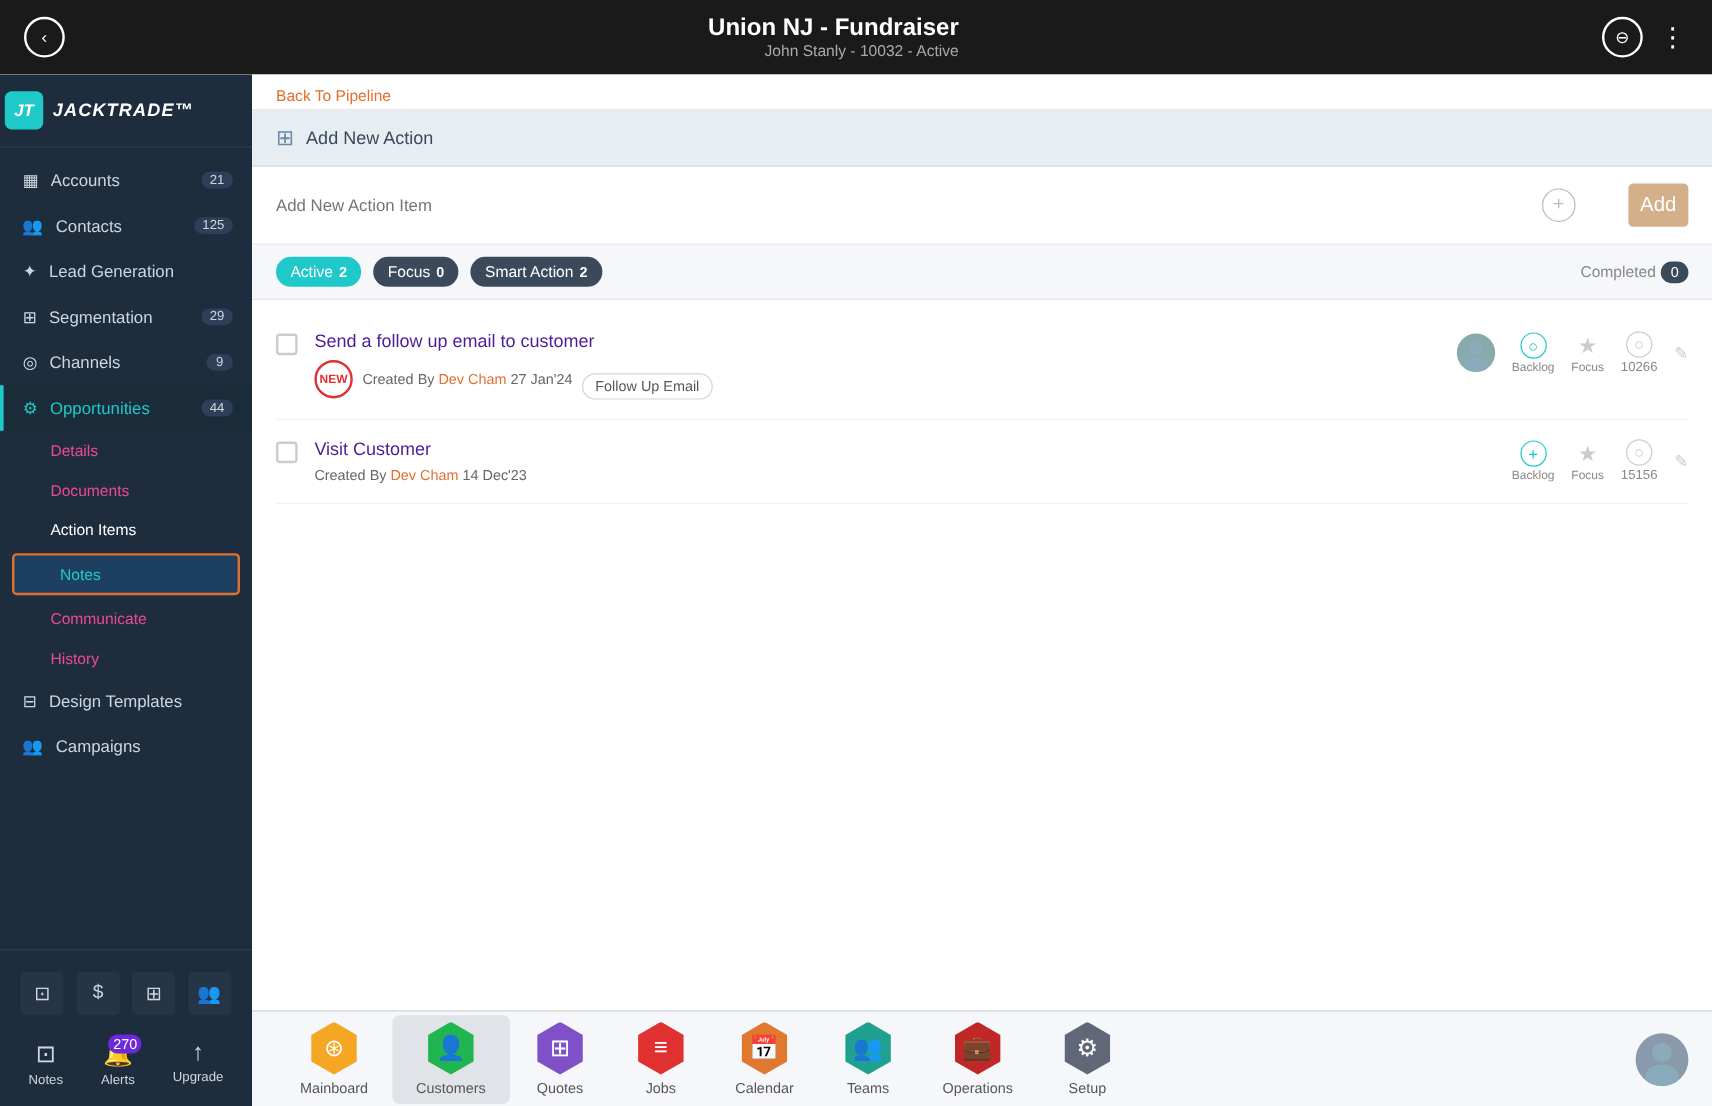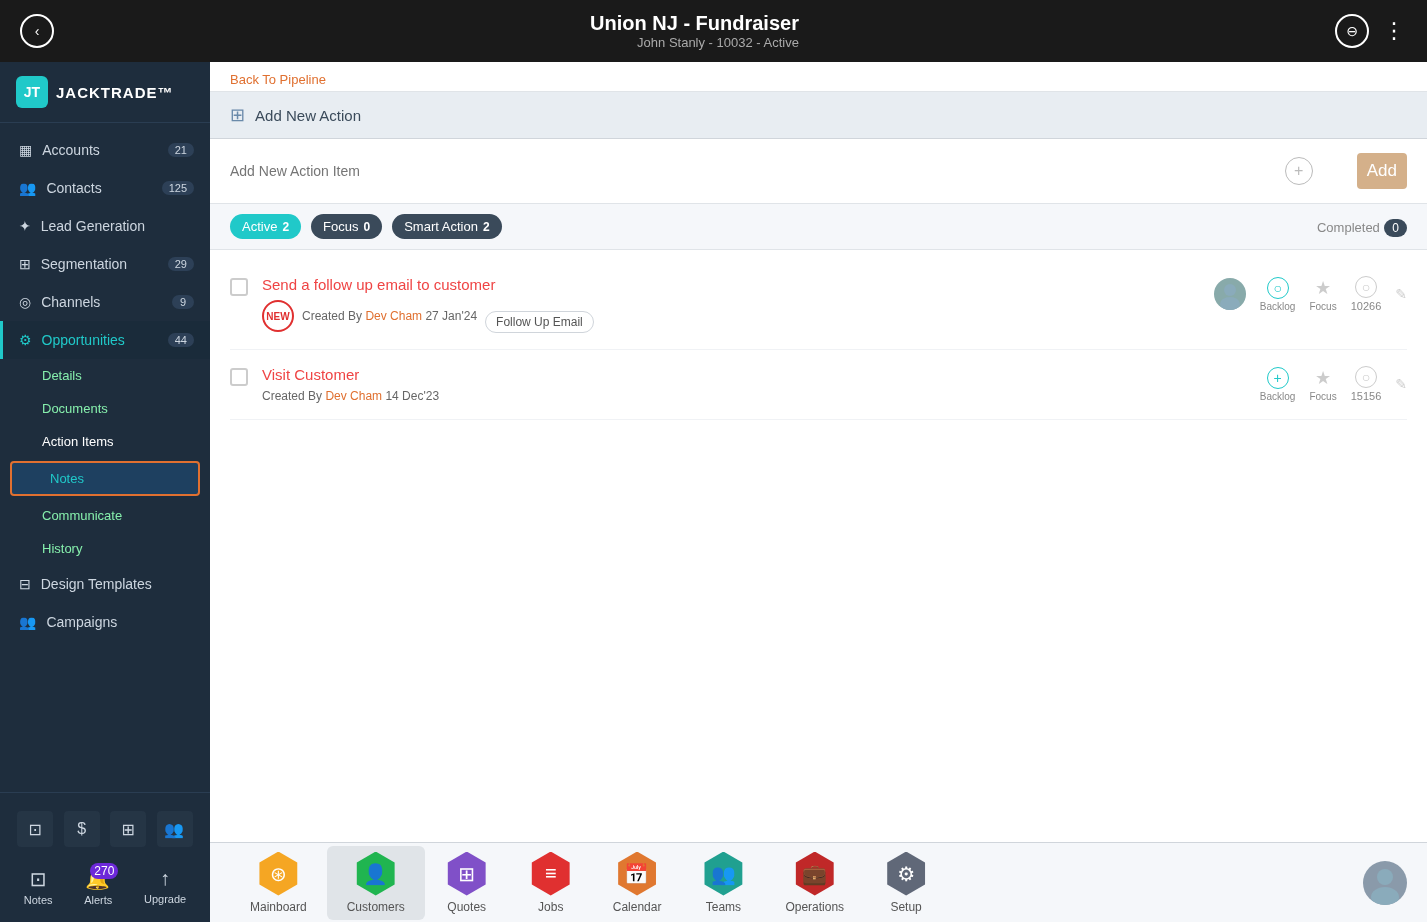--- a/index.html
+++ b/index.html
@@ -32,43 +32,43 @@
     
     .sidebar {
       width: 210px;
       background: #1e2d3d;
       color: #cdd6e0;
       display: flex;
       flex-direction: column;
       flex-shrink: 0;
     }
     .sidebar-logo {
-      padding: 14px 16px;
+      padding: 14px 4px;
       border-bottom: 1px solid #2a3d52;
-      display: flex; align-items: center; gap: 8px;
+      display: flex; align-items: center; gap: 8px; font-style: italic;
     }
     .logo-icon {
       width: 32px; height: 32px; background: #20c9c9; border-radius: 6px;
       display: flex; align-items: center; justify-content: center; font-weight: 900; color: #fff; font-size: 14px;
     }
     .logo-text { color: #fff; font-weight: 700; font-size: 15px; letter-spacing: 1px; }
     .sidebar-nav { flex: 1; overflow-y: auto; padding: 8px 0; }
     .nav-item {
       display: flex; align-items: center; justify-content: space-between;
       padding: 11px 16px; cursor: pointer; font-size: 14px; color: #cdd6e0;
       border-left: 3px solid transparent;
     }
     .nav-item.active { color: #20c9c9; border-left-color: #20c9c9; background: #1a2b3a; }
     .nav-item-left { display: flex; align-items: center; gap: 10px; }
     .nav-badge {
       background: #2d4057; color: #cdd6e0; font-size: 11px;
       padding: 1px 7px; border-radius: 10px; min-width: 22px; text-align: center;
     }
     .nav-sub-item {
-      padding: 9px 16px 9px 42px; cursor: pointer; font-size: 13px; color: #86efac;
+      padding: 9px 16px 9px 42px; cursor: pointer; font-size: 13px; color: #ec4899;
     }
     .nav-sub-item.selected { color: #fff; font-weight: 500; }
 
     
     .notes-highlighted {
       background: #1e4060 !important;
       border: 2px solid #e07030;
       border-radius: 4px;
       margin: 0 4px;
       padding: 8px 12px 8px 38px;
@@ -150,21 +150,21 @@
     
     .action-list { flex: 1; overflow-y: auto; background: #fff; padding: 10px 20px; }
     .action-item-row {
       display: flex; align-items: flex-start; gap: 14px;
       padding: 16px 0; border-bottom: 1px solid #f0f2f5;
     }
     .ai-checkbox {
       width: 18px; height: 18px; border: 2px solid #ccc; border-radius: 3px; flex-shrink: 0; margin-top: 2px; cursor: pointer;
     }
     .ai-body { flex: 1; }
-    .ai-title { font-size: 15px; color: #ef4444; margin-bottom: 6px; }
+    .ai-title { font-size: 15px; color: #4c1d95; margin-bottom: 6px; }
     .ai-meta { display: flex; align-items: center; gap: 8px; flex-wrap: wrap; }
     .new-badge {
       border: 2px solid #e03030; color: #e03030; font-size: 10px; font-weight: 700;
       border-radius: 50%; width: 32px; height: 32px; display: flex; align-items: center; justify-content: center;
     }
     .meta-tag {
       border: 1px solid #d0d5db; color: #555; font-size: 12px;
       padding: 3px 10px; border-radius: 12px; background: #fff; margin-top: 12px;
     }
     .created-text { color: #666; font-size: 12px; }

